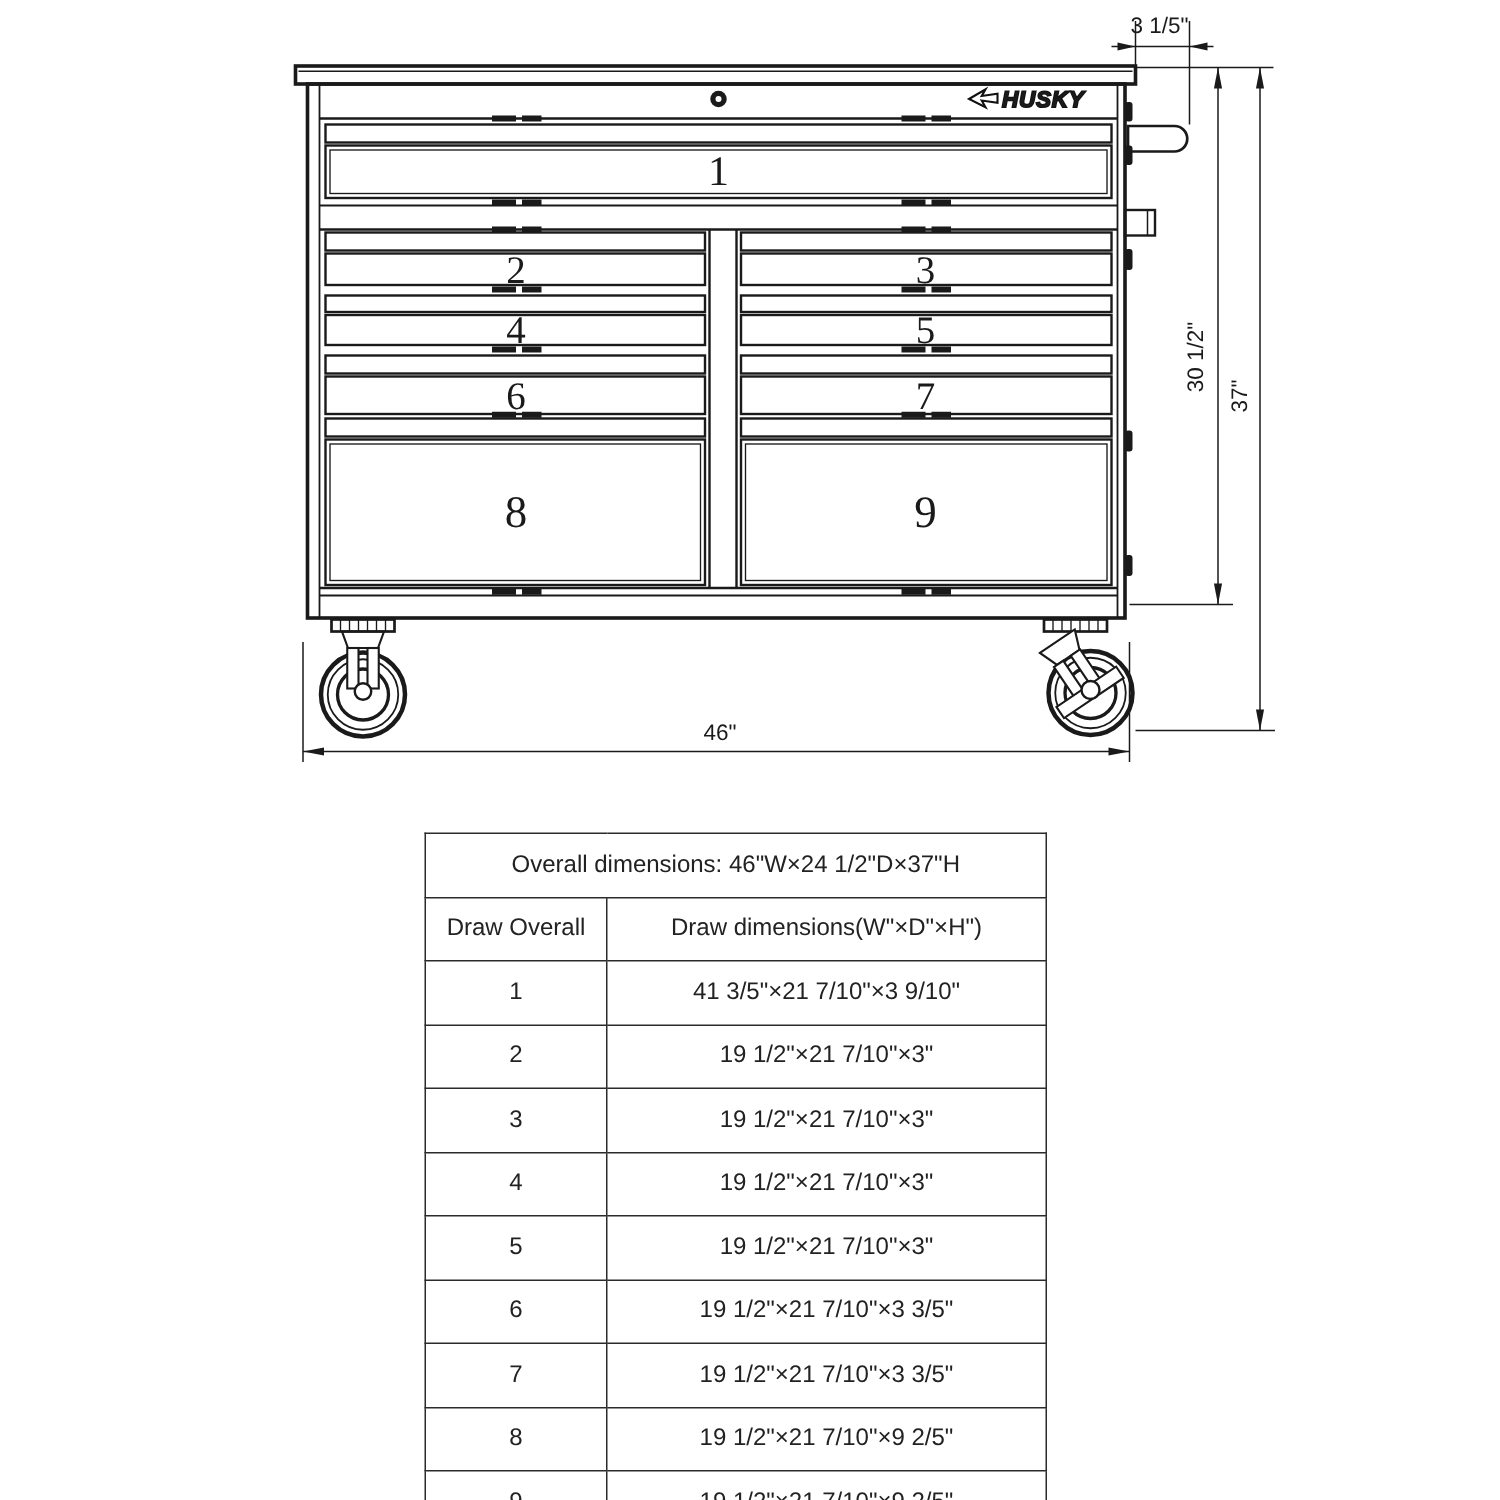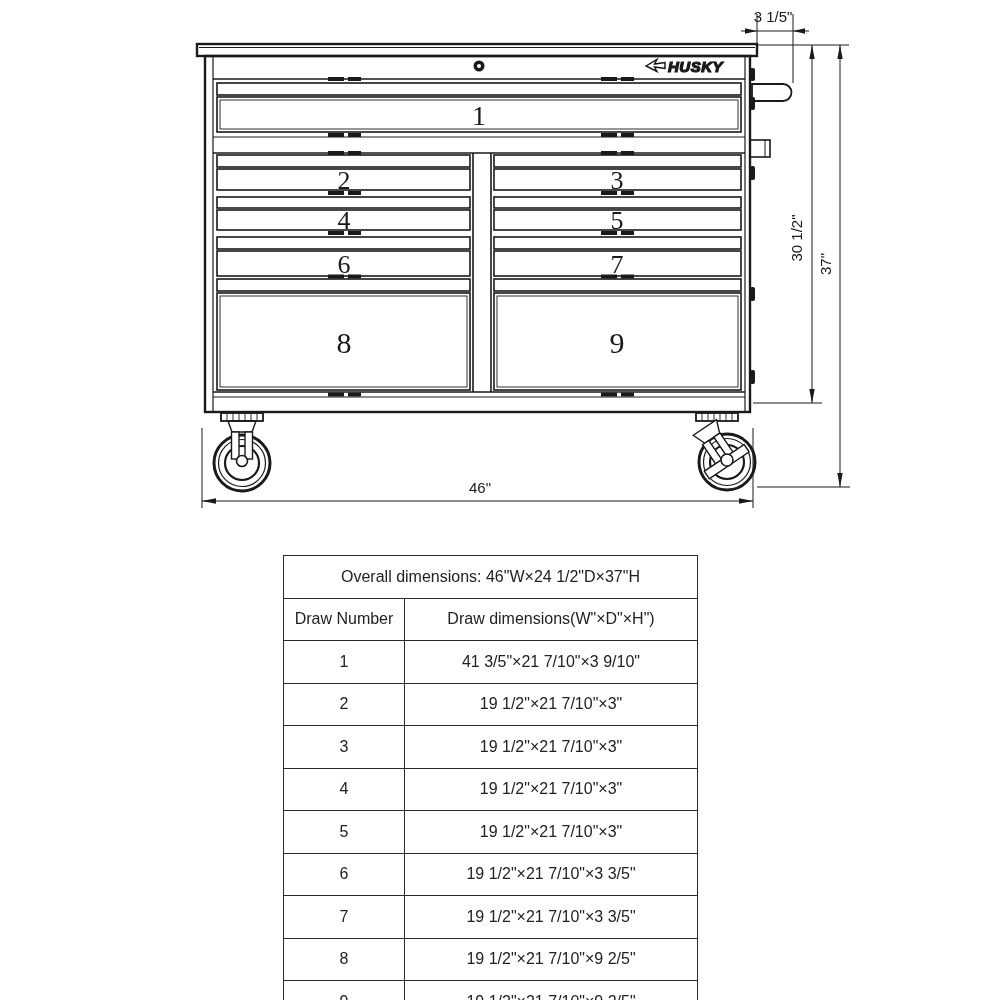--- a/index.html
+++ b/index.html
@@ -247,21 +247,21 @@
   <table class="dims-table">
     <colgroup>
         <col class="c-num">
         <col class="c-dim">
       </colgroup>
     <tbody>
       <tr>
         <td colspan="2">Overall dimensions: 46"W×24 1/2"D×37"H</td>
       </tr>
       <tr>
-        <td>Draw Number</td>
+        <td>Draw Overall</td>
         <td>Draw dimensions(W"×D"×H")</td>
       </tr>
       <tr>
         <td>1</td>
         <td>41 3/5"×21 7/10"×3 9/10"</td>
       </tr>
       <tr>
         <td>2</td>
         <td>19 1/2"×21 7/10"×3"</td>
       </tr>

